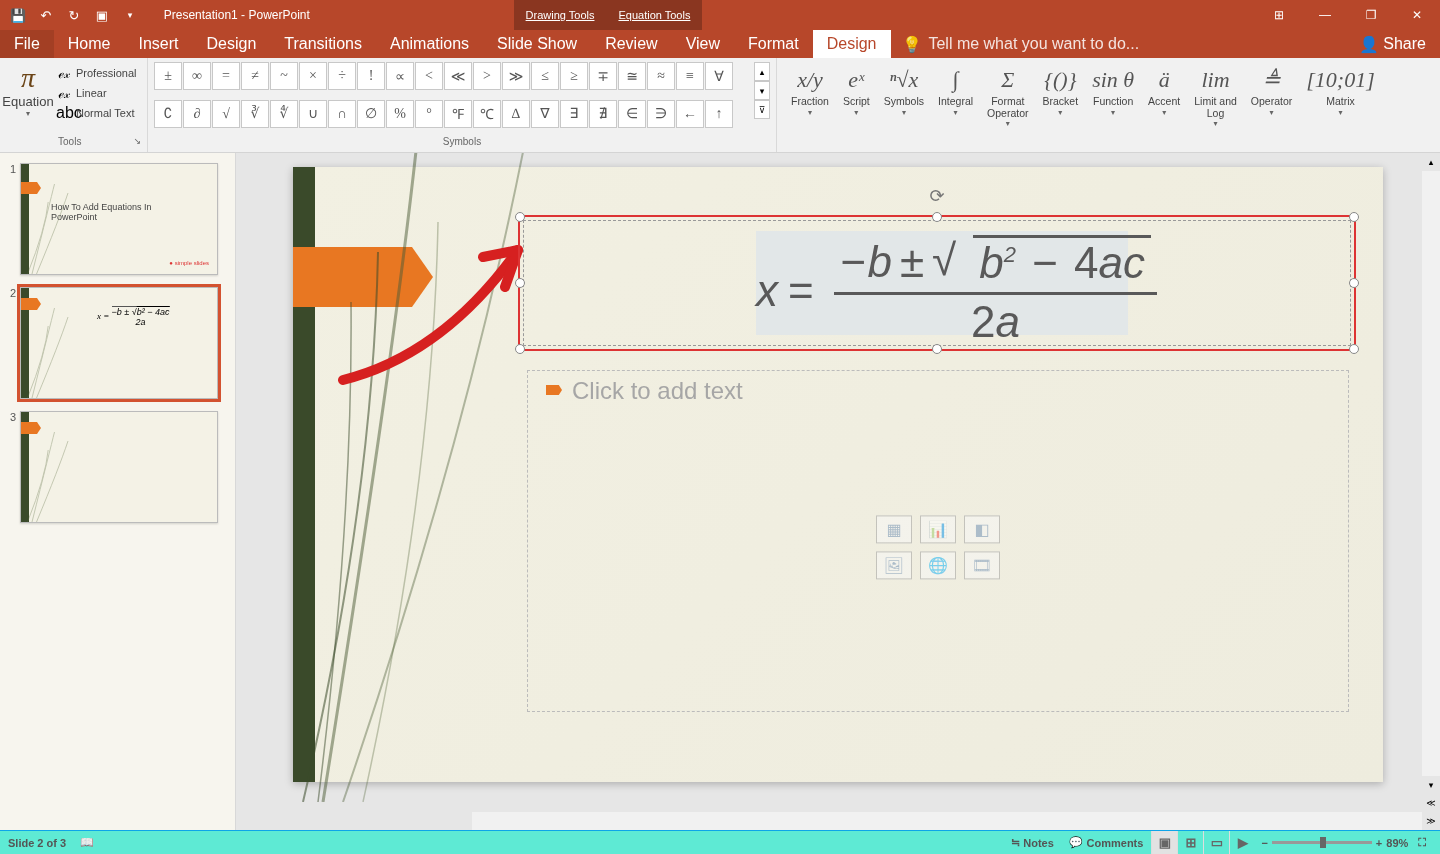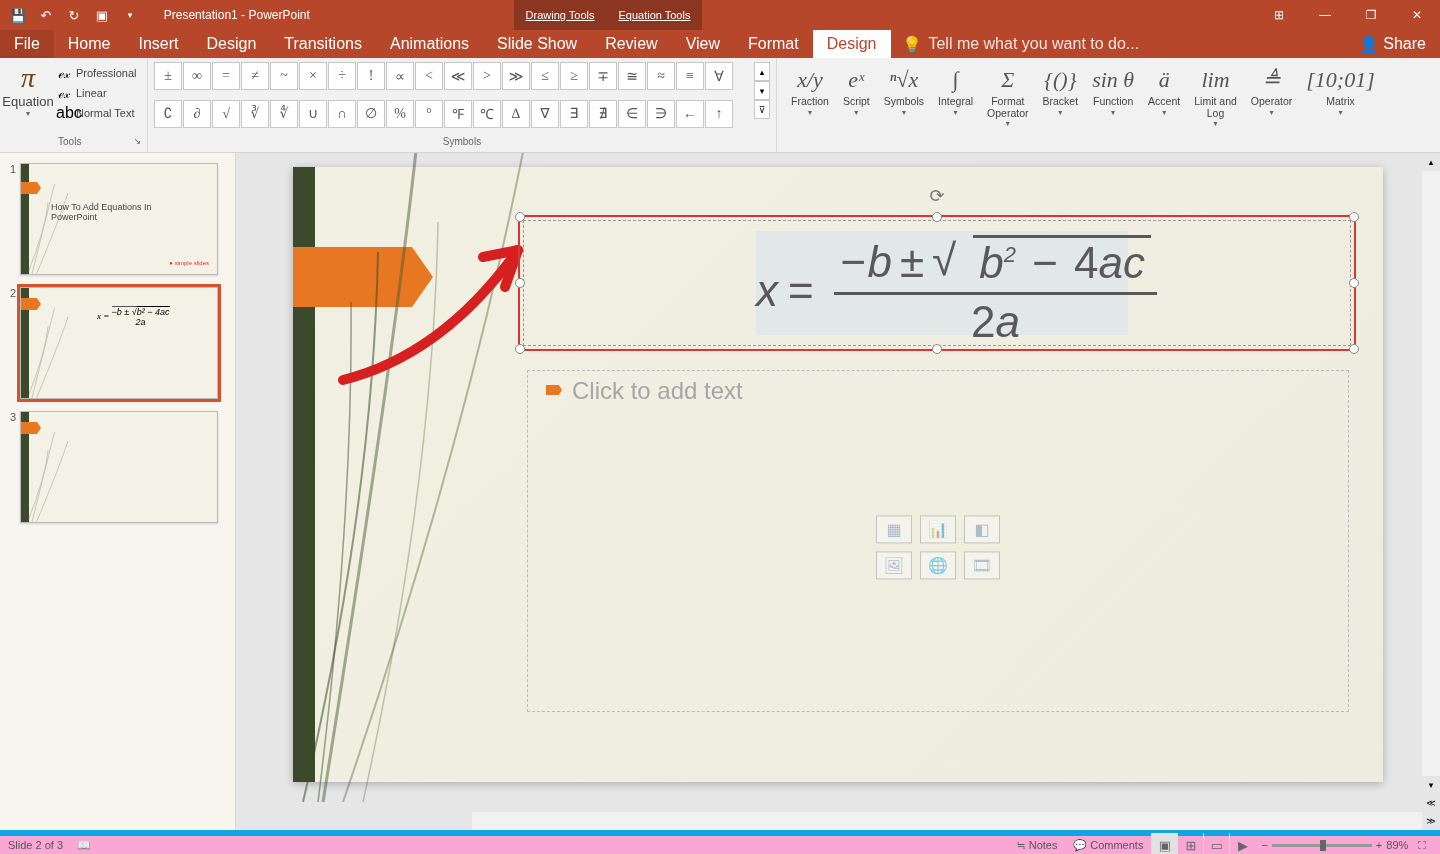--- a/index.html
+++ b/index.html
@@ -82,21 +82,21 @@
 .content-box { position:absolute; left:234px; top:183px; width:822px; height:342px; border:1px dashed #bbb;margin-top:20px; }
 .content-bullet { position:absolute; left:18px; top:14px; width:16px; height:10px; background:#e87722; clip-path:polygon(0 0,80% 0,100% 50%,80% 100%,0 100%); }
 .content-text { position:absolute; left:44px; top:6px; font-size:24px; color:#a6a6a6; font-family:'Century Gothic',sans-serif; }
 .content-icons { position:absolute; left:50%; top:50%; transform:translate(-50%,-40%); display:grid; grid-template-columns:repeat(3,36px); gap:8px; opacity:.5; }
 .cicon { width:36px; height:28px; border:1px solid #999; background:#f8f8f8; font-size:16px; display:flex; align-items:center; justify-content:center; color:#6b8db5; }
 .vbar { position:absolute; right:0; top:0; bottom:0; width:18px; background:#f1f1f1; }
 .vbar .vbtn { width:18px; height:18px; background:#e6e6e6; font-size:9px; display:flex; align-items:center; justify-content:center; cursor:pointer; }
 .hbar { position:absolute; left:236px; right:18px; bottom:0; height:18px; background:#f1f1f1; }
 
 
-.status { position:absolute; left:0; right:0; bottom:0; height:24px; background:#f9a8d4; border-top:6px solid #0ea5e9; display:flex; align-items:center; font-size:11px; color:#555; padding:0 8px; }
+.status { position:absolute; left:0; right:0; bottom:0; height:24px; background:#5eead4; border-top:1px solid #0ea5e9; display:flex; align-items:center; font-size:11px; color:#555; padding:0 8px;font-weight:bold; }
 .status .spacer { flex:1; }
 .sbtn { padding:0 8px; display:flex; align-items:center; gap:3px; cursor:pointer; height:24px; }
 .view-btns { display:flex; }
 .vwb { width:26px; height:24px; display:flex; align-items:center; justify-content:center; cursor:pointer; border-left:1px solid #ddd; font-size:13px; color:#666; }
 .vwb.active { background:#e2e2e2; }
 .zoom { display:flex; align-items:center; gap:4px; padding:0 6px; }
 .ztrack { width:100px; height:3px; background:#999; position:relative; }
 .zthumb { position:absolute; left:48px; top:-4px; width:6px; height:11px; background:#666; }
 
 

